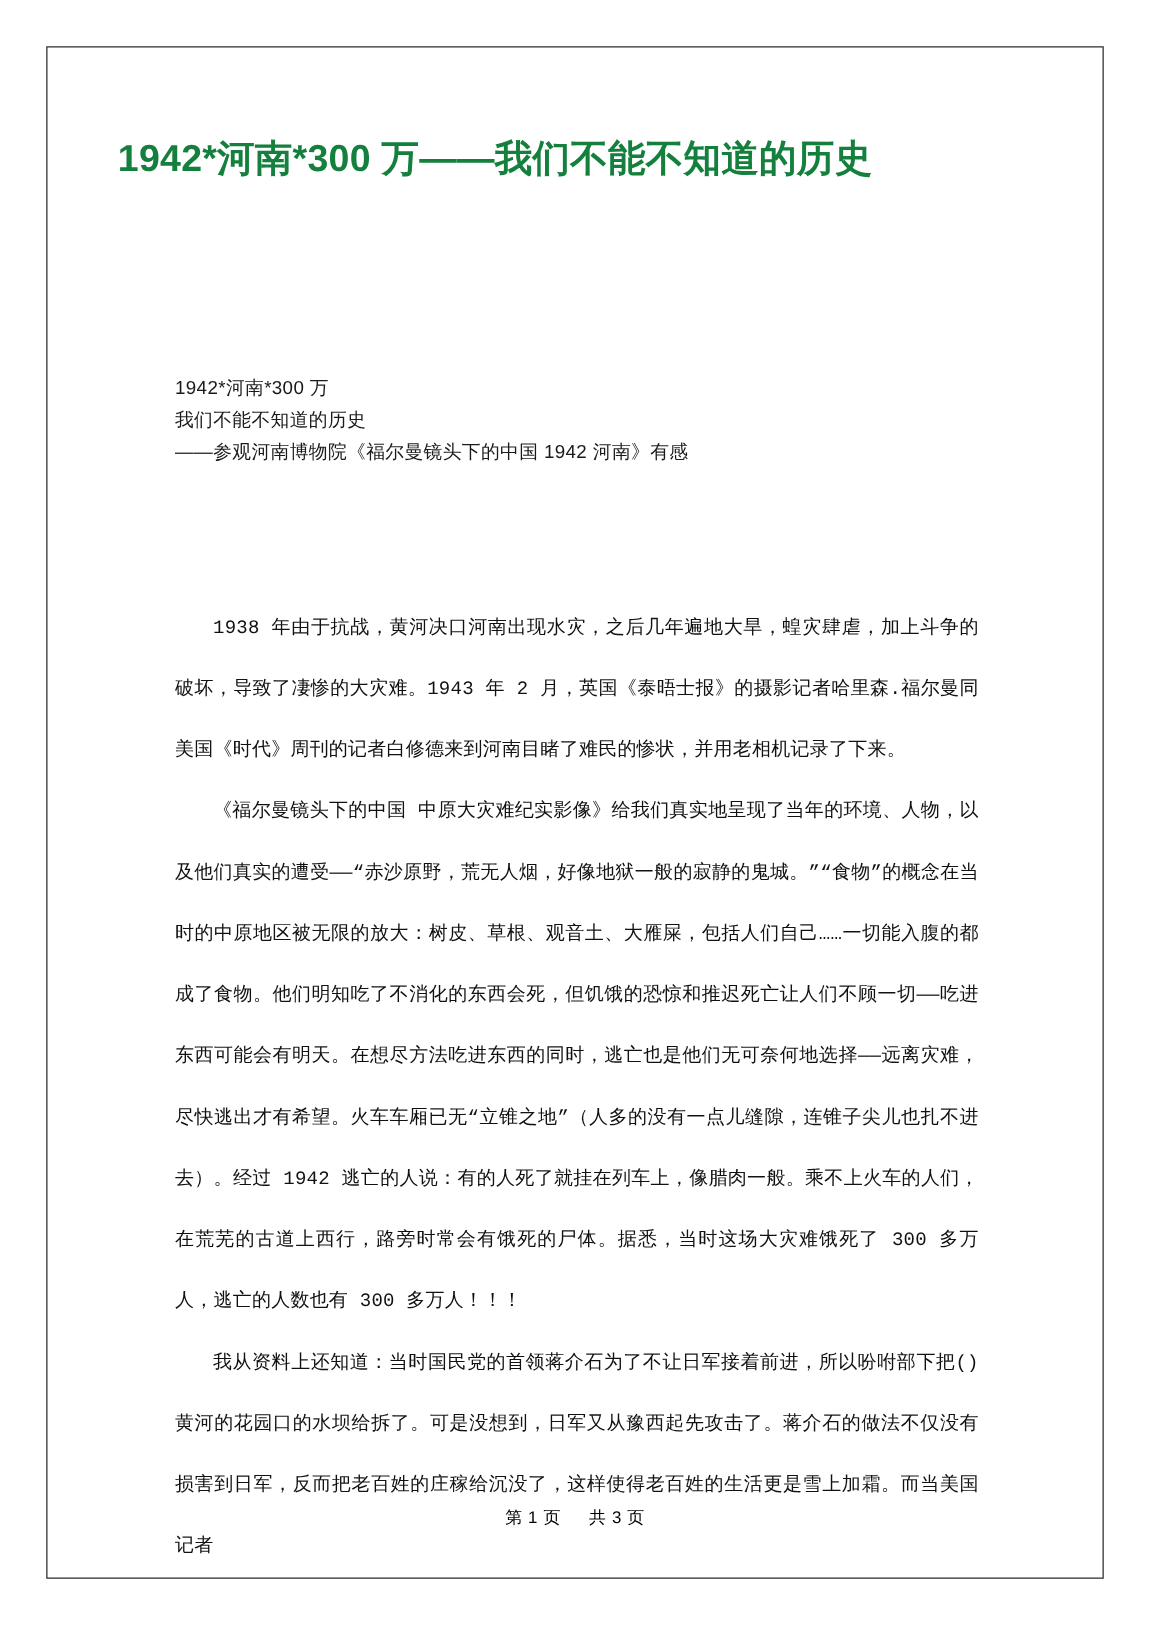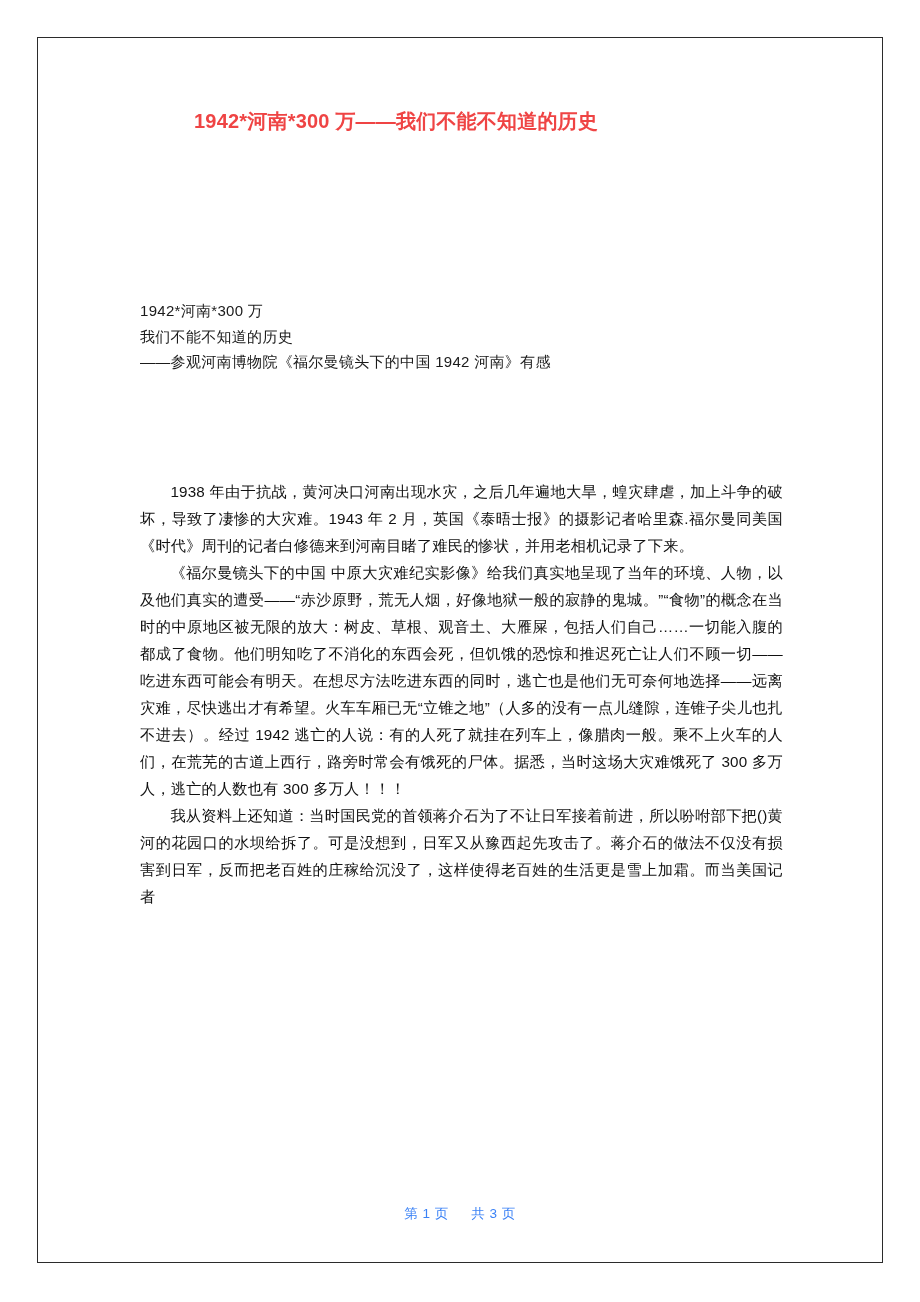--- a/index.html
+++ b/index.html
@@ -26,23 +26,23 @@
     box-sizing: border-box;
     background: #ffffff;
   }
 
   #doc-title {
     position: absolute;
     left: 0;
     top: 108px;
     width: 792px;
     text-align: center;
-    font-size: 20px;
+    font-size: 30px;
     font-weight: bold;
-    color: #ef4444;
+    color: #15803d;
     letter-spacing: 0.2px;
     line-height: 1.3;
   }
 
   .lead-line {
     font-size: 15px;
     color: #1a1a1a;
     line-height: 1.7;
     margin: 0;
     padding: 0;
@@ -61,39 +61,40 @@
   #para-block {
     position: absolute;
     left: 140px;
     top: 478px;
     width: 643px;
   }
 
   .para {
     font-size: 15.2px;
     color: #111111;
-    line-height: 27px;
+    line-height: 49px;
     margin: 0 0 0 0;
     text-align: justify;
     text-justify: inter-ideograph;
     text-indent: 2em;
     letter-spacing: 0.2px;
+    font-family: Liberation Mono, monospace;
   }
   .para + .para {
     margin-top: 0px;
   }
 
   #page-footer {
     position: absolute;
     left: 0;
     top: 1205px;
     width: 920px;
     text-align: center;
     font-size: 13.5px;
-    color: #3b82f6;
+    color: #000000;
     letter-spacing: 0.5px;
   }
   #page-footer .ft-sep {
     display: inline-block;
     width: 14px;
   }
 </style>
 </head>
 <body>
 

